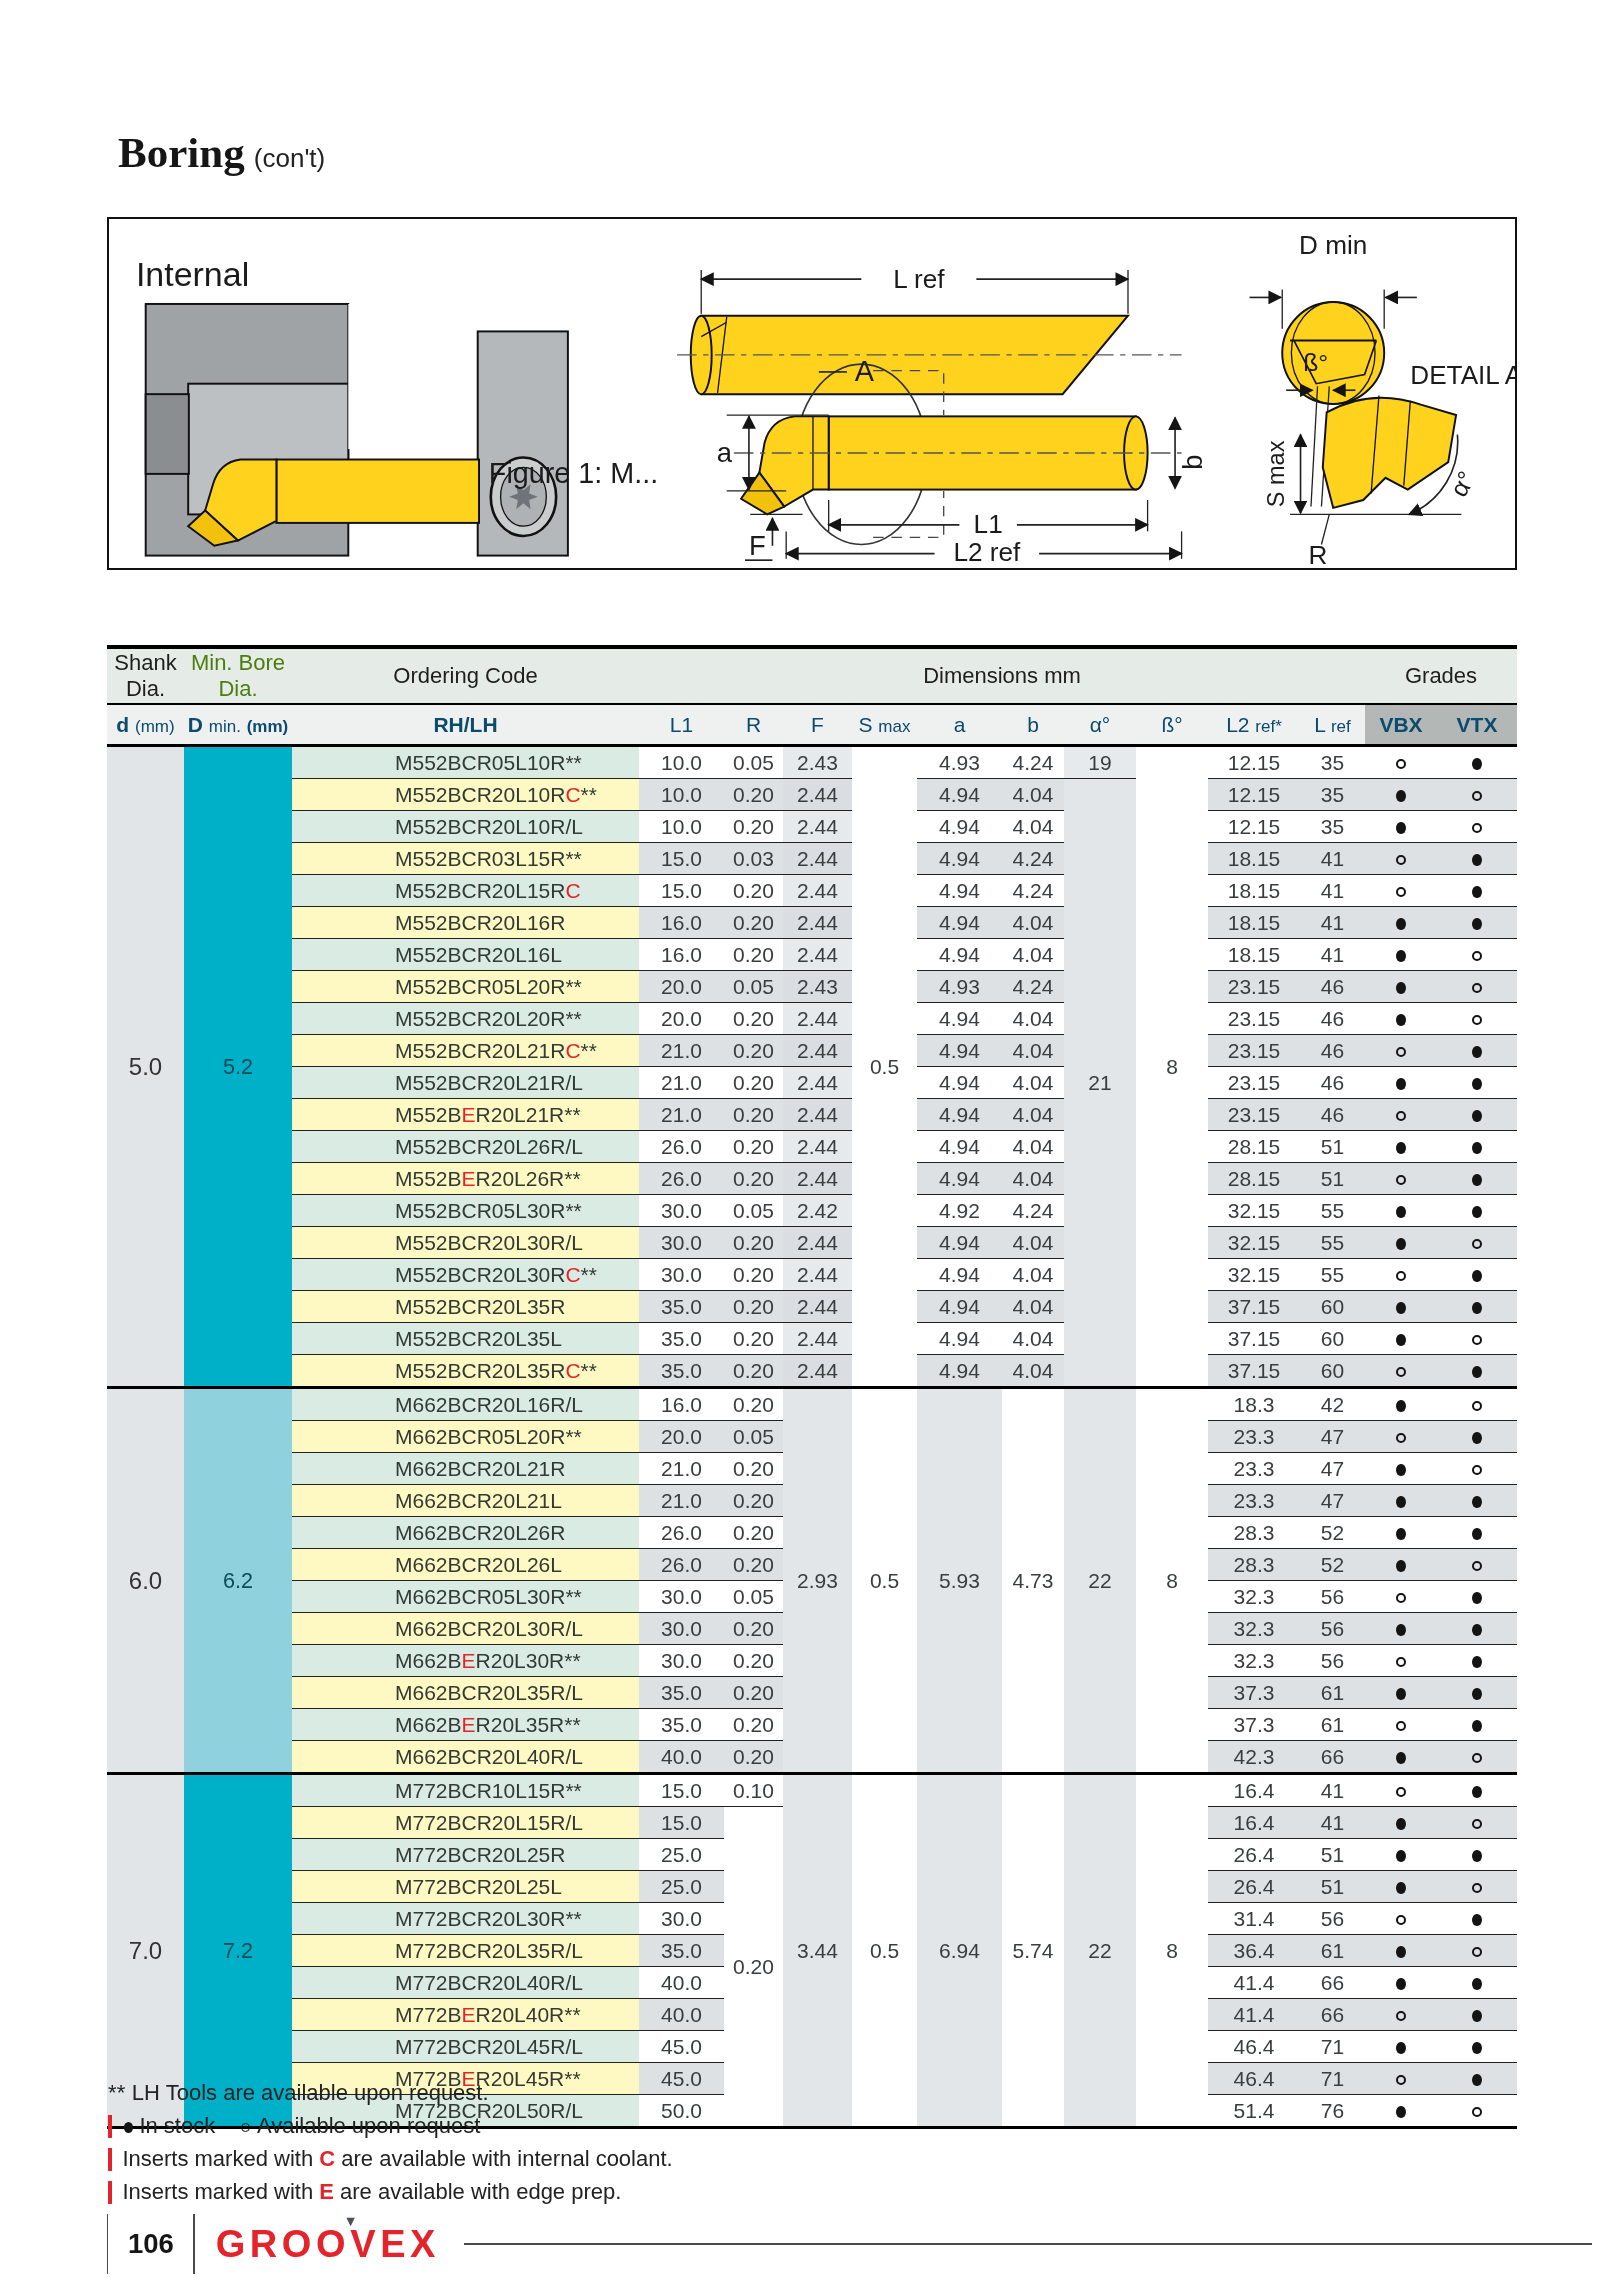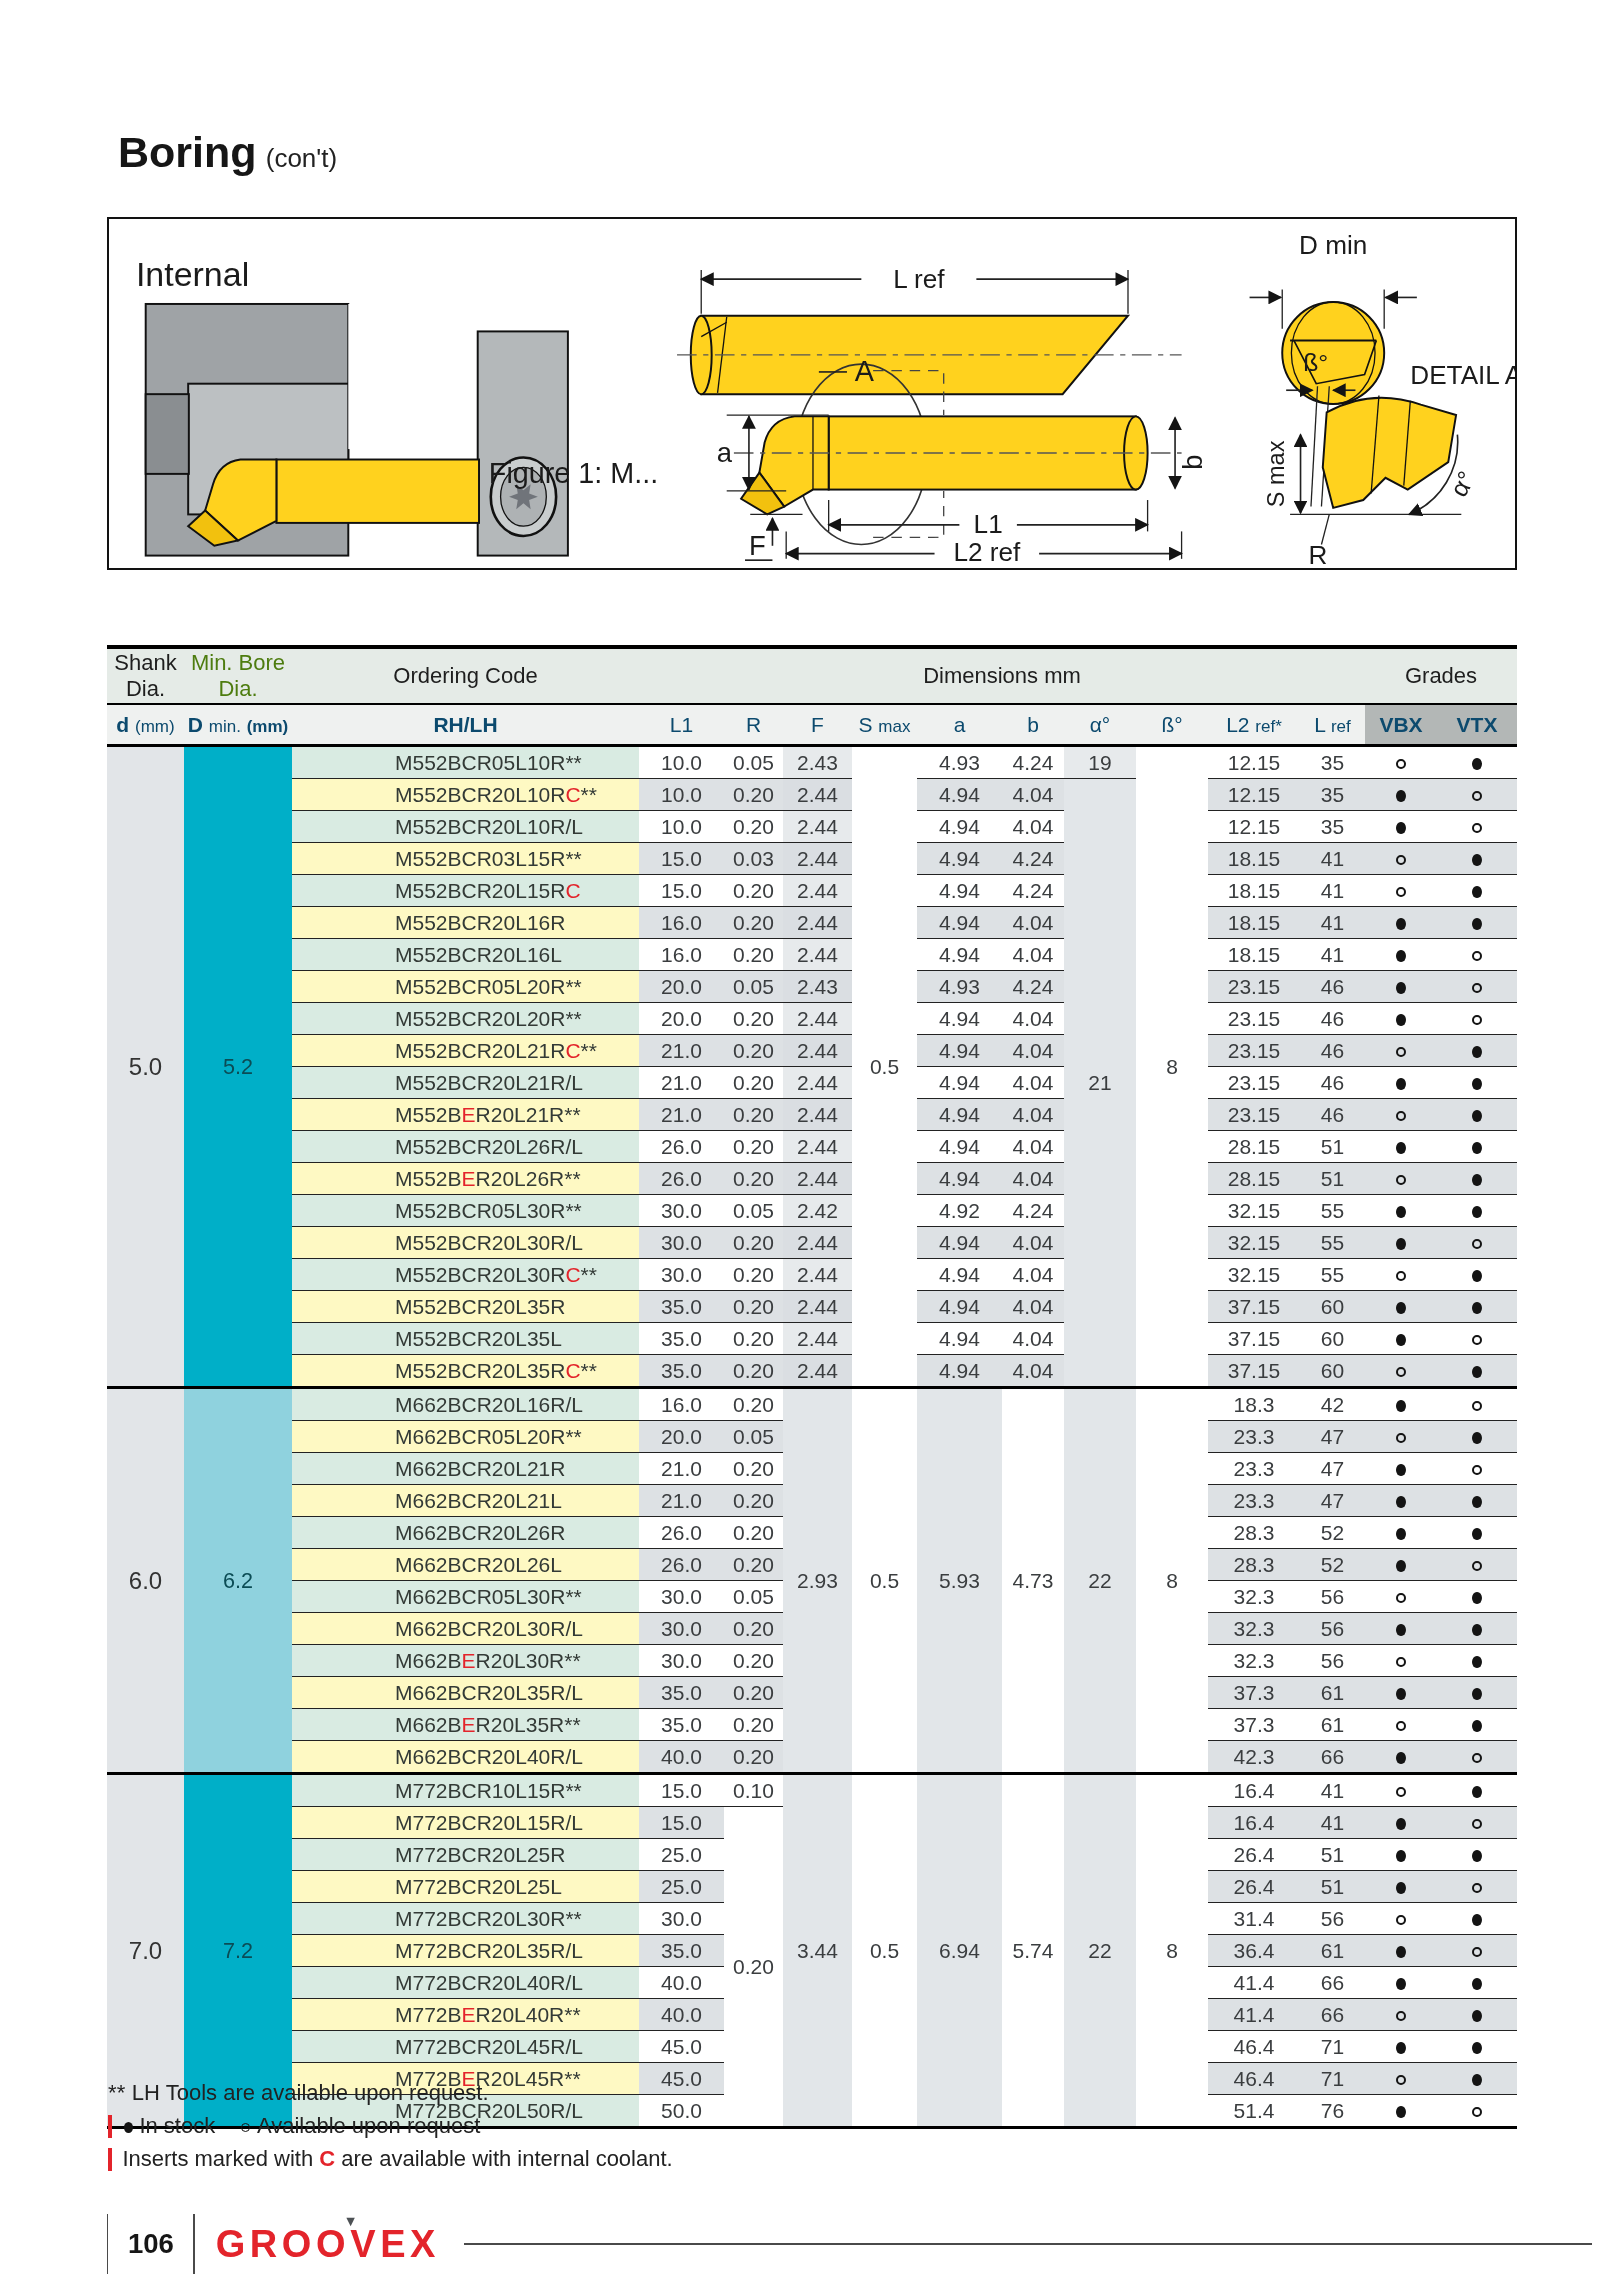--- a/index.html
+++ b/index.html
@@ -1,20 +1,20 @@
 <!DOCTYPE html>
 <html style="font-size:10.5px"><head>
 <meta charset="utf-8">
 <style>
   html,body{margin:0;padding:0;background:#888;}
   .page{position:relative;width:1623px;height:2295px;background:#fff;overflow:hidden;
         font-family:"Liberation Sans",sans-serif;color:#222;}
   
   .title-wrap{position:absolute;left:118px;top:128px;}
-  .title-main{font-size:43px;font-weight:700;color:#161616;letter-spacing:0px;}
+  .title-main{font-size:43px;font-weight:700;color:#161616;letter-spacing:0px;font-family:Liberation Serif, serif;}
   .title-suffix{font-size:26px;font-weight:400;color:#222;margin-left:9.2px;}
   
   .figbox{position:absolute;left:107px;top:217px;width:1406px;height:349px;border:2px solid #121212;background:#fff;}
   svg text{font-family:"Liberation Sans",sans-serif;fill:#1b1b1b;}
   
   .tablewrap{position:absolute;left:107px;top:645px;}
   table{border-collapse:collapse;table-layout:fixed;width:1410px;}
   thead th{font-weight:400;vertical-align:middle;}
   th.h1{height:30px;background:#e5ebe7;border-top:4.6px solid #000;border-bottom:2.6px solid #000;
         font-size:22px;color:#1e1e1e;}
@@ -677,20 +677,21 @@
             <td class="c-dot rb"><span class="dot-o"></span></td>
           </tr>
         </tbody>
     </table>
   </div>
 
   <div class="footnotes">
     <div class="fn"><span class="lead">**</span> <span>LH Tools are available upon request.</span></div>
     <div class="fn"><span class="redbar"></span><span class="dot-f"></span><span>In stock</span><span class="dot-o"></span><span>Available upon request</span></div>
     <div class="fn"><span class="redbar"></span><span>Inserts marked with</span> <span class="red b">C</span> <span>are available with internal coolant.</span></div>
+    <div class="fn"><span class="redbar"></span><span>Inserts marked with</span> <span class="red b">E</span> <span>are available with edge prep.</span></div>
   </div>
 
   <div class="footer">
     <div class="vline"></div>
     <div class="pagenum">106</div>
     <div class="vline"></div>
     <div class="brand"><span>GROOVEX</span><span class="tri">▼</span></div>
     <div class="hline"></div>
   </div>
 

